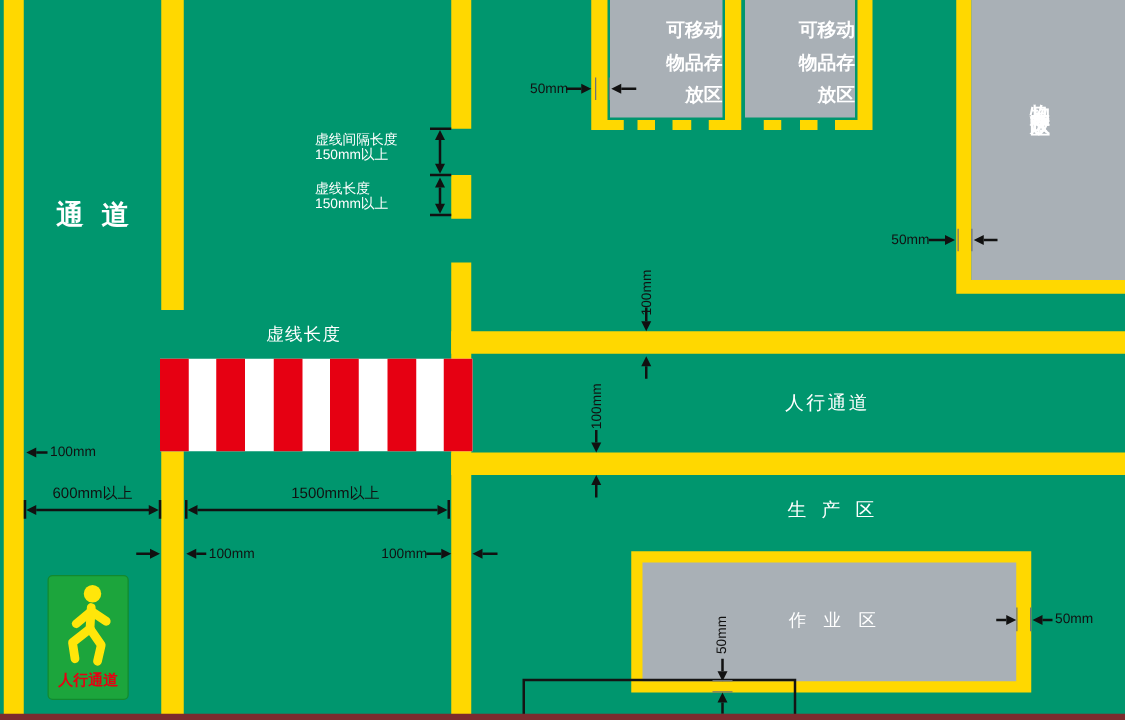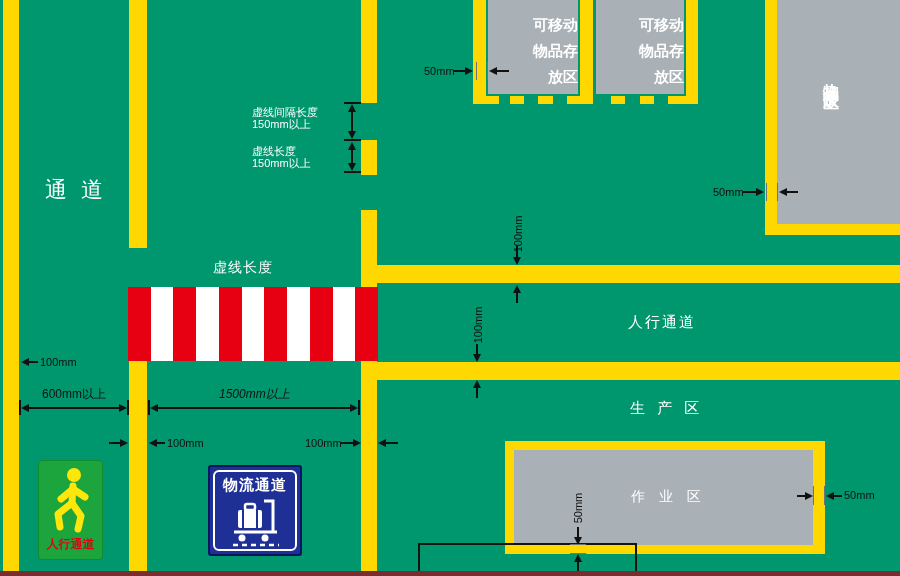--- a/index.html
+++ b/index.html
@@ -83,21 +83,21 @@
     <div class="zr" style="left:227px;"></div>
   </div>
   <div class="wlabel" style="left:213px;top:259px;font-size:14px;letter-spacing:1px;">虚线长度</div>
 
   <div class="abs yellow" style="left:505px;top:441px;width:320px;height:113px;"></div>
   <div class="abs gray" style="left:514px;top:450px;width:299px;height:95px;"></div>
   <div class="wlabel" style="left:631px;top:488px;font-size:14px;letter-spacing:5px;">作 业 区</div>
 
   <div class="abs" style="left:418px;top:543px;width:215px;height:27px;border:2px solid #141414;background:transparent;"></div>
 
-  <div class="wlabel" style="left:45px;top:157px;font-size:22px;font-weight:400;letter-spacing:4px;margin-top:18px;">通 道</div>
+  <div class="wlabel" style="left:45px;top:157px;font-size:22px;font-weight:700;letter-spacing:4px;">通 道</div>
   <div class="wlabel" style="left:628px;top:313px;font-size:15px;letter-spacing:2px;">人行通道</div>
   <div class="wlabel" style="left:630px;top:399px;font-size:15px;letter-spacing:4px;">生 产 区</div>
 
   <div class="note" style="left:252px;top:106px;">
     <div>虚线间隔长度</div>
     <div>150mm以上</div>
   </div>
   <div class="note" style="left:252px;top:145px;">
     <div>虚线长度</div>
     <div>150mm以上</div>
@@ -145,21 +145,21 @@
   <div class="sh" style="left:29px;top:361px;width:9px;height:2px;"></div>
   <div class="dim" style="left:40px;top:356px;">100mm</div>
 
   <div class="dim2" style="left:42px;top:388px;">600mm以上</div>
   <div class="btick" style="left:19px;top:400px;width:2px;height:15px;"></div>
   <div class="btick" style="left:127px;top:400px;width:2px;height:15px;"></div>
   <div class="ah ah-l" style="left:21px;top:404px;"></div>
   <div class="sh" style="left:29px;top:407px;width:91px;height:2px;"></div>
   <div class="ah ah-r" style="left:119px;top:404px;"></div>
 
-  <div class="dim2" style="left:219px;top:388px;font-style:italic;">1500mm以上</div>
+  <div class="dim2" style="left:233px;top:388px;">1500mm以上</div>
   <div class="btick" style="left:148px;top:400px;width:2px;height:15px;"></div>
   <div class="btick" style="left:358px;top:400px;width:2px;height:15px;"></div>
   <div class="ah ah-l" style="left:150px;top:404px;"></div>
   <div class="sh" style="left:158px;top:407px;width:192px;height:2px;"></div>
   <div class="ah ah-r" style="left:350px;top:404px;"></div>
 
   <div class="sh" style="left:109px;top:442px;width:11px;height:2px;"></div>
   <div class="ah ah-r" style="left:120px;top:439px;"></div>
   <div class="ah ah-l" style="left:149px;top:439px;"></div>
   <div class="sh" style="left:157px;top:442px;width:8px;height:2px;"></div>
@@ -196,32 +196,16 @@
           <path d="M30 24 L18 34"></path>
           <path d="M30 24 L42 32"></path>
           <path d="M29 38 L15 49 L17 62"></path>
           <path d="M29 38 L38 51 L35 64"></path>
         </g>
       </g>
     </svg>
     <div style="position:absolute;left:0;bottom:6px;width:100%;text-align:center;color:#E60012;font-weight:bold;font-size:12px;">人行通道</div>
   </div>
 
-  <div class="abs" style="left:208px;top:465px;width:94px;height:91px;background:#1E2F96;border:2px solid #0a1560;box-sizing:border-box;border-radius:3px;">
-    <div style="position:absolute;left:3px;top:3px;right:3px;bottom:3px;border:2px solid #fff;border-radius:6px;"></div>
-    <div style="position:absolute;left:0;top:9px;width:100%;text-align:center;color:#fff;font-weight:bold;font-size:15px;letter-spacing:1px;">物流通道</div>
-    <svg width="52" height="50" viewBox="0 0 52 50" style="position:absolute;left:21px;top:31px;">
-      <g stroke="#fff" fill="none">
-        <rect x="7" y="12" width="24" height="18" rx="2" fill="#fff" stroke="none"></rect>
-        <rect x="14" y="6" width="10" height="6" rx="2" stroke-width="2.5"></rect>
-        <path d="M12 12 V30 M26 12 V30" stroke="#1E2F96" stroke-width="2"></path>
-        <path d="M33 3 L42 3 L42 34" stroke-width="3"></path>
-        <path d="M3 34 H46" stroke-width="3"></path>
-        <circle cx="11" cy="40" r="3.5" fill="#fff" stroke="none"></circle>
-        <circle cx="34" cy="40" r="3.5" fill="#fff" stroke="none"></circle>
-        <path d="M2 47 H48" stroke-width="2.5" stroke-dasharray="5 4"></path>
-      </g>
-    </svg>
-  </div>
 
   <div class="abs" style="left:0;top:571px;width:900px;height:5px;background:#7C2B2E;"></div>
 
 </div>
 
 </body></html>

